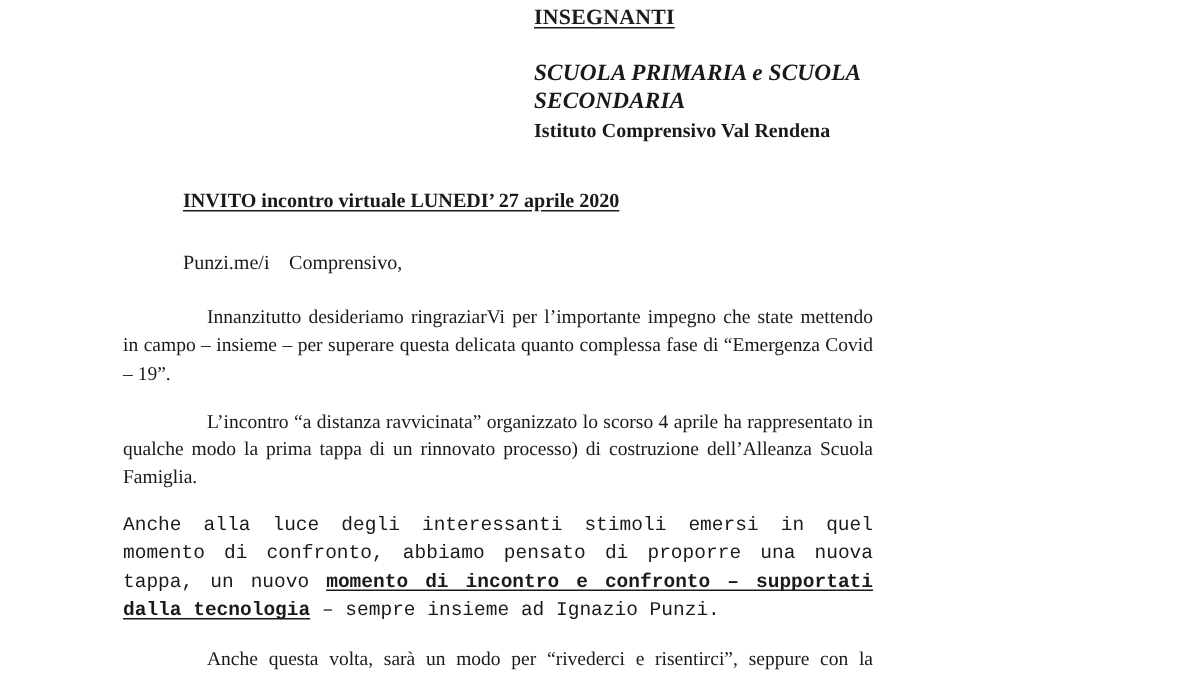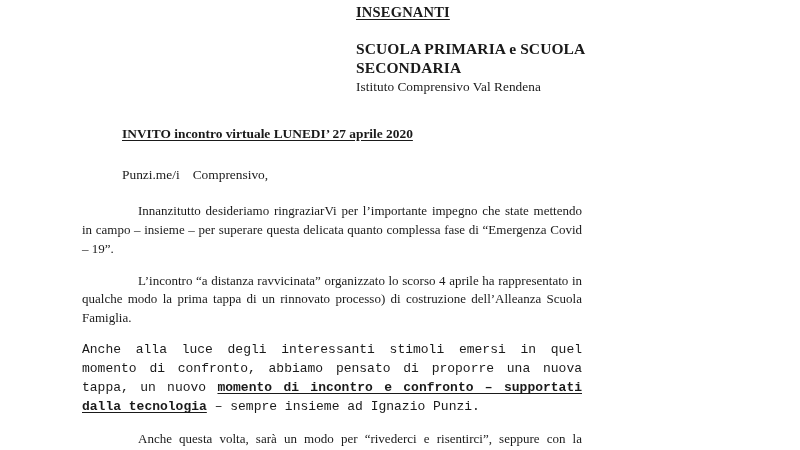--- a/index.html
+++ b/index.html
@@ -37,23 +37,24 @@
     text-underline-offset: 2px;
     line-height: 1.15;
     display: inline-block;
   }
   .header-line-2 {
     font-weight: bold;
     font-size: 15.5px;
     letter-spacing: 0.1px;
     line-height: 1.2;
     margin-top: 19px;
+    font-style: italic;
   }
   .header-line-3 {
-    font-weight: normal;
+    font-weight: bold;
     font-size: 13.3px;
     letter-spacing: 0.05px;
     line-height: 1.2;
     margin-top: 2px;
   }
 
   
   .subject {
     margin-top: 30px;
     padding-left: 70px;

